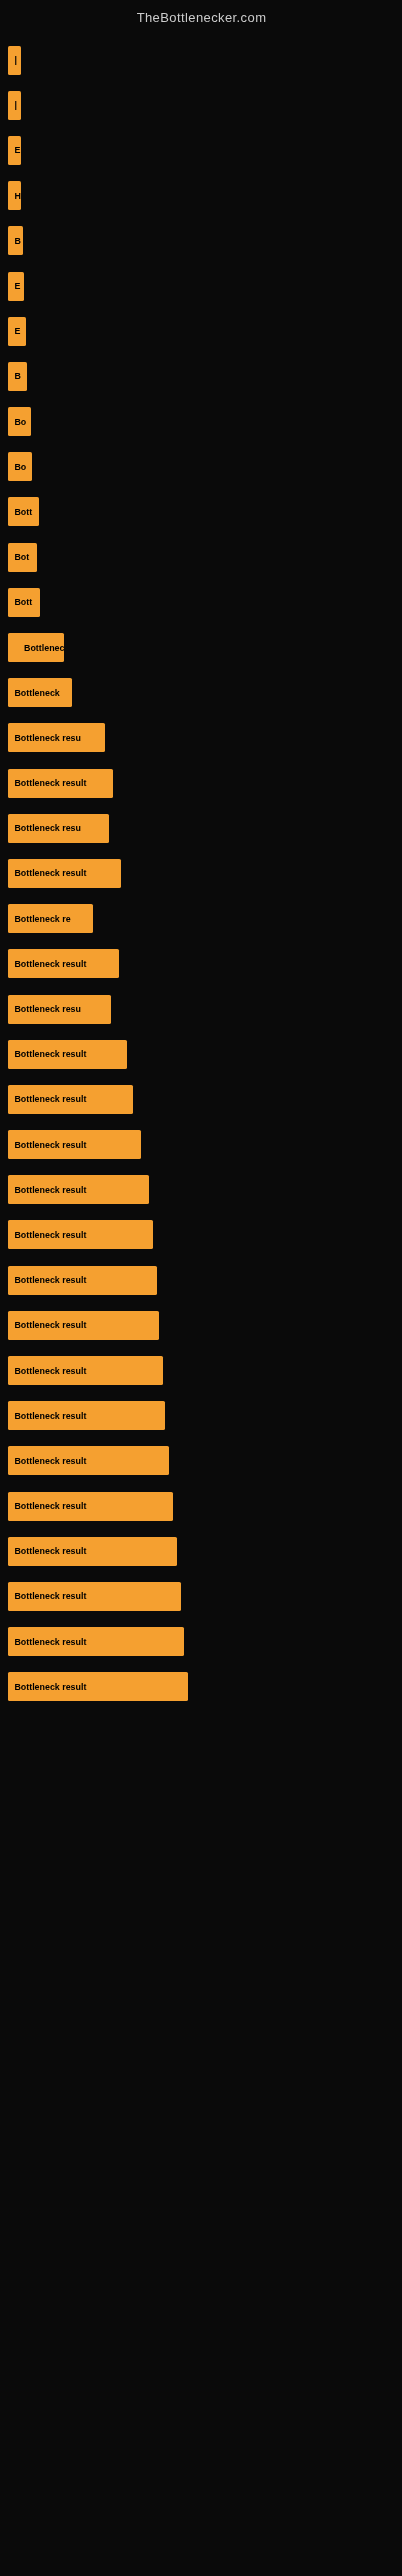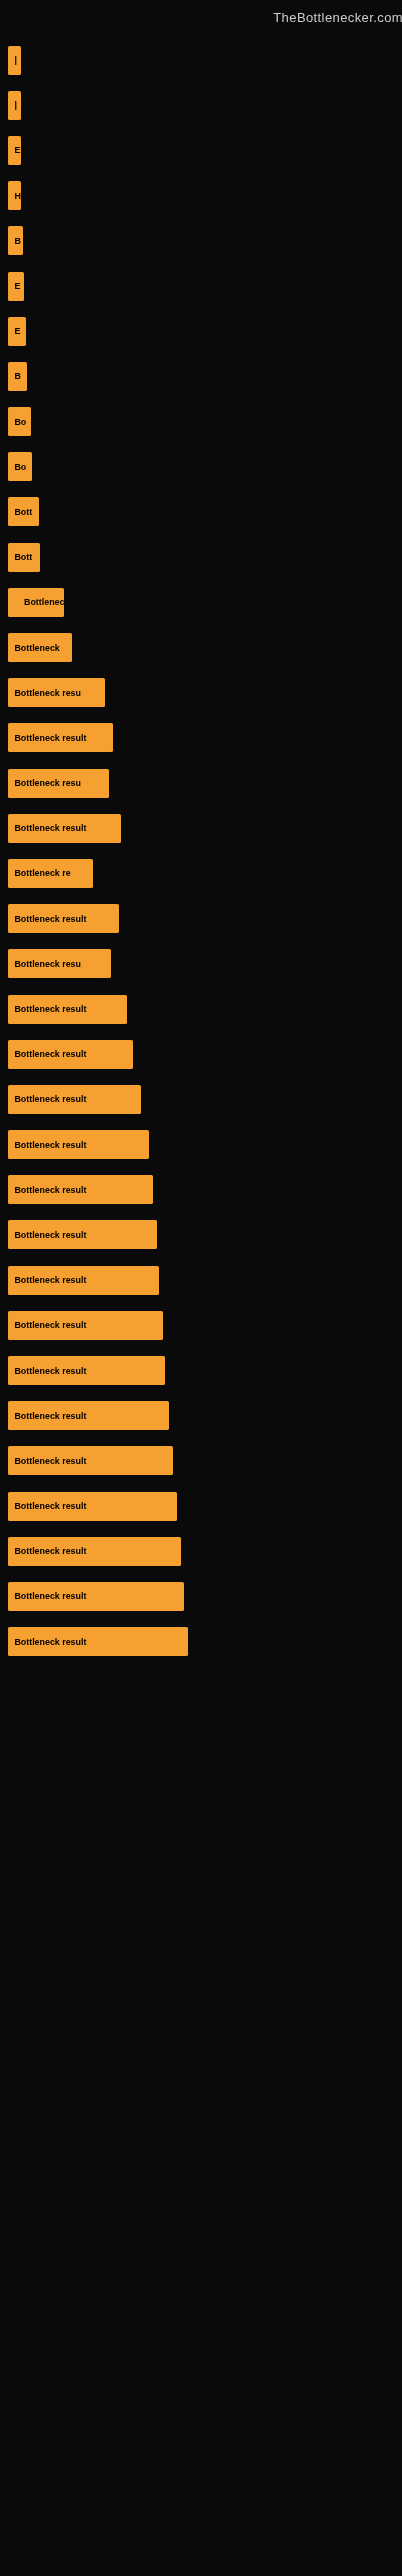--- a/index.html
+++ b/index.html
@@ -12,21 +12,21 @@
       background-color: #0a0a0a;
       width: 403px;
       min-height: 2576px;
       font-family: Arial, sans-serif;
       position: relative;
     }
 
     .site-title {
       color: #cccccc;
       font-size: 13px;
-      text-align: right;
+      text-align: center;
       padding: 9.7px 0 6.4px 0;
       letter-spacing: 0.4px;
     }
 
     .bars-container {
       display: flex;
       flex-direction: column;
       padding: 8px 0 8px 8px;
       gap: 0px;
     }
@@ -82,20 +82,23 @@
       <div class="bar-label" style="width: 19.3px; min-width: 19.3px; max-width: 19.3px; overflow: hidden;">B</div>
     </div>
     <div class="bar-row">
       <div class="bar-label" style="width: 22.5px; min-width: 22.5px; max-width: 22.5px; overflow: hidden;">Bo</div>
     </div>
     <div class="bar-row">
       <div class="bar-label" style="width: 24px; min-width: 24px; max-width: 24px; overflow: hidden;">Bo</div>
     </div>
     <div class="bar-row">
       <div class="bar-label" style="width: 31px; min-width: 31px; max-width: 31px; overflow: hidden;">Bott</div>
+    </div>
+    <div class="bar-row">
+      <div class="bar-label" style="width: 29px; min-width: 29px; max-width: 29px; overflow: hidden;">Bot</div>
     </div>
     <div class="bar-row">
       <div class="bar-label" style="width: 32px; min-width: 32px; max-width: 32px; overflow: hidden;">Bott</div>
     </div>
     <div class="bar-row">
       <div class="bar-label" style="width: 56px; min-width: 56px; max-width: 56px; overflow: hidden; padding-left: 16px;">Bottlenec</div>
     </div>
     <div class="bar-row">
       <div class="bar-label" style="width: 64px; min-width: 64px; max-width: 64px; overflow: hidden;">Bottleneck</div>
     </div>

